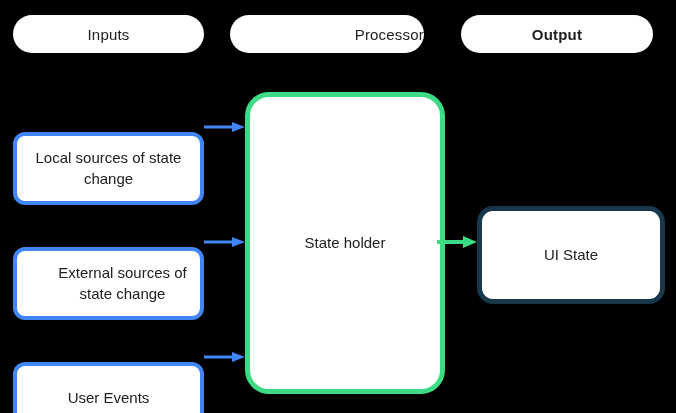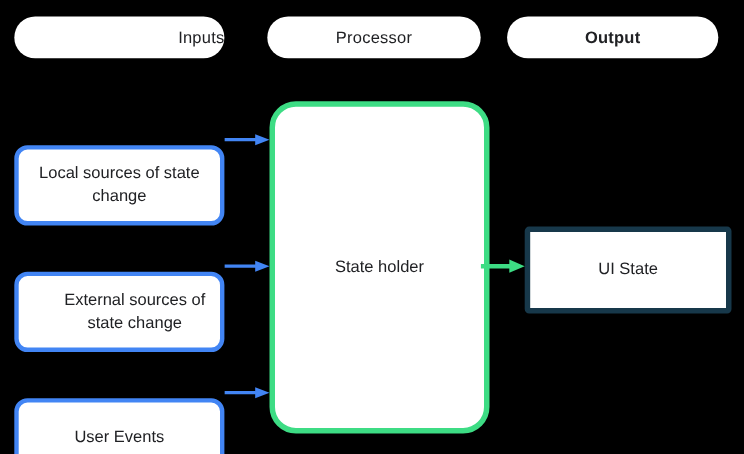--- a/index.html
+++ b/index.html
@@ -30,22 +30,22 @@
     height:38px;
     background:var(--node-bg);
     border-radius:19px;
     display:flex;
     align-items:center;
     justify-content:center;
     font-size:15px;
     font-weight:500;
     letter-spacing:.2px;
   }
-  .pill-inputs{left:13px;width:191px;justify-content:flex-end;}
-  .pill-processor{left:243px;width:194px;}
+  .pill-inputs{left:13px;width:191px;}
+  .pill-processor{left:230px;width:194px;justify-content:flex-end;}
   .pill-output{left:461px;width:192px;font-weight:bold;}
 
   
   .node{
     position:absolute;
     background:var(--node-bg);
     display:flex;
     align-items:center;
     justify-content:center;
     text-align:center;
@@ -68,25 +68,25 @@
   .node-green{
     border:5px solid var(--green);
     border-radius:24px;
     left:245px;
     top:92px;
     width:200px;
     height:302px;
   }
   .node-navy{
     border:5px solid var(--navy);
-    border-radius:4px;
+    border-radius:16px;
     left:477px;
     top:206px;
     width:188px;
-    height:79px;
+    height:98px;
   }
 
   
   .arrow{position:absolute;pointer-events:none;}
   .arrow-blue{left:204px;width:42px;height:14px;}
   .a1{top:120px;}
   .a2{top:235px;}
   .a3{top:350px;}
   .arrow-green{left:437px;top:234px;width:41px;height:16px;}
 </style>

